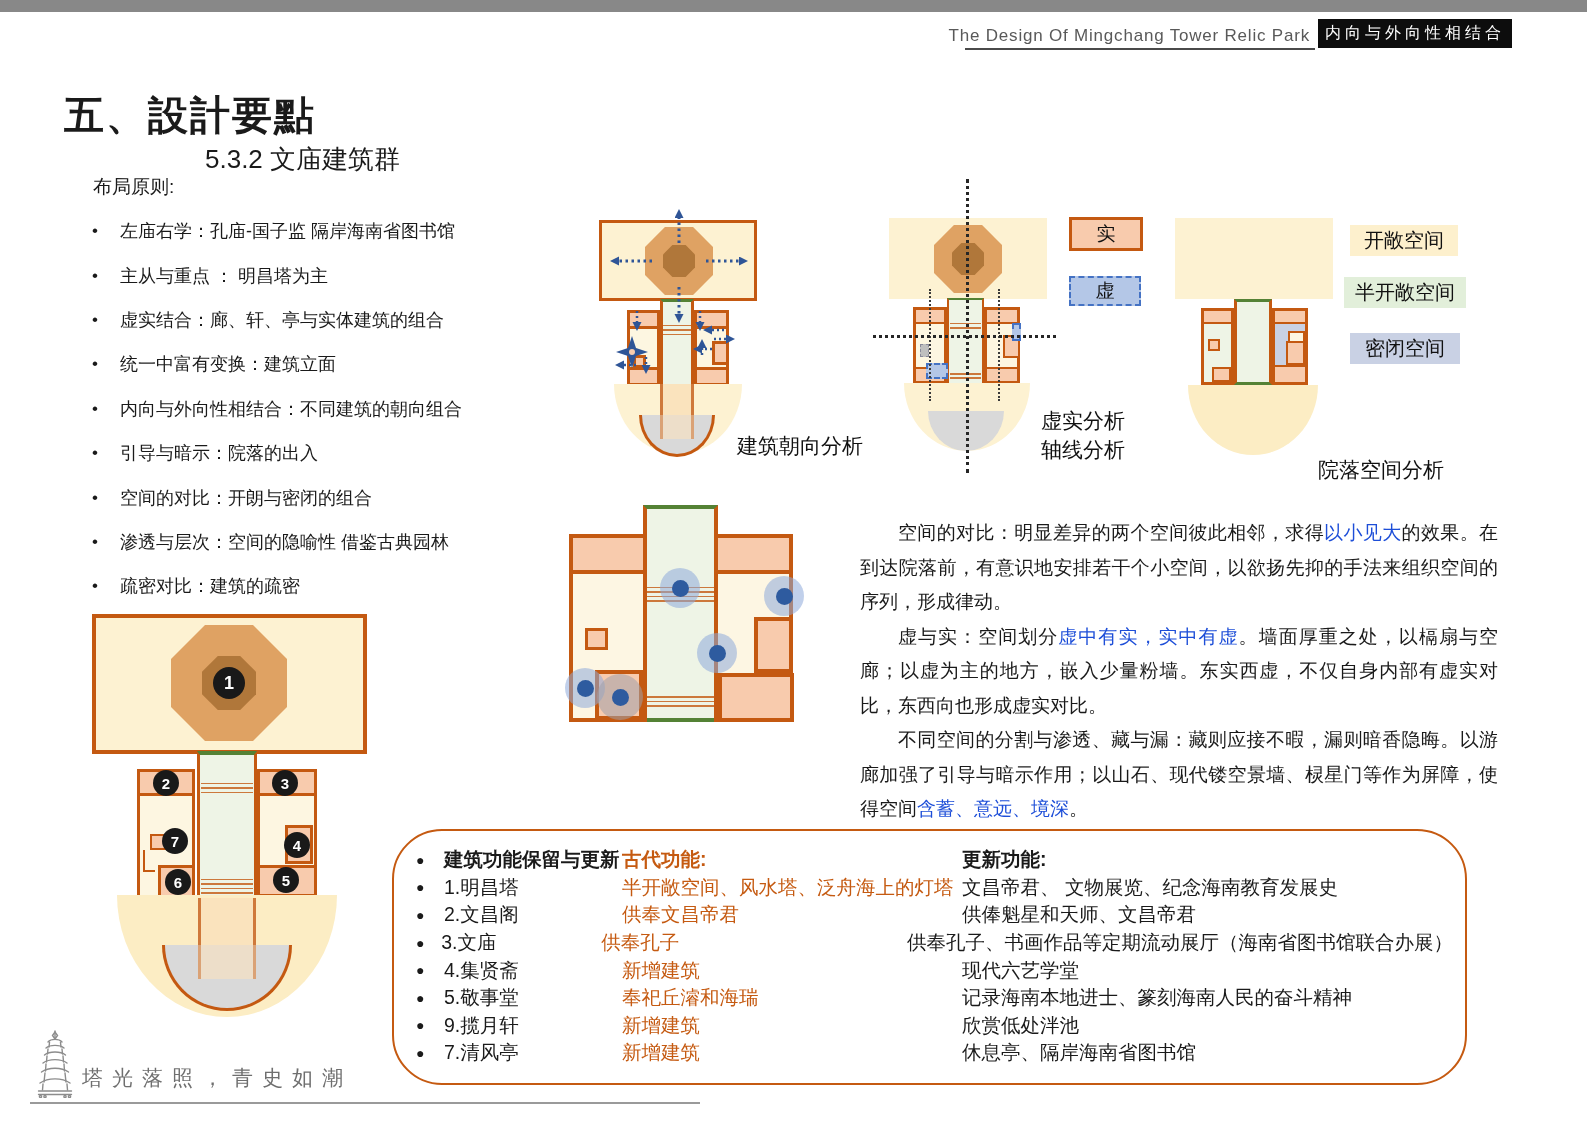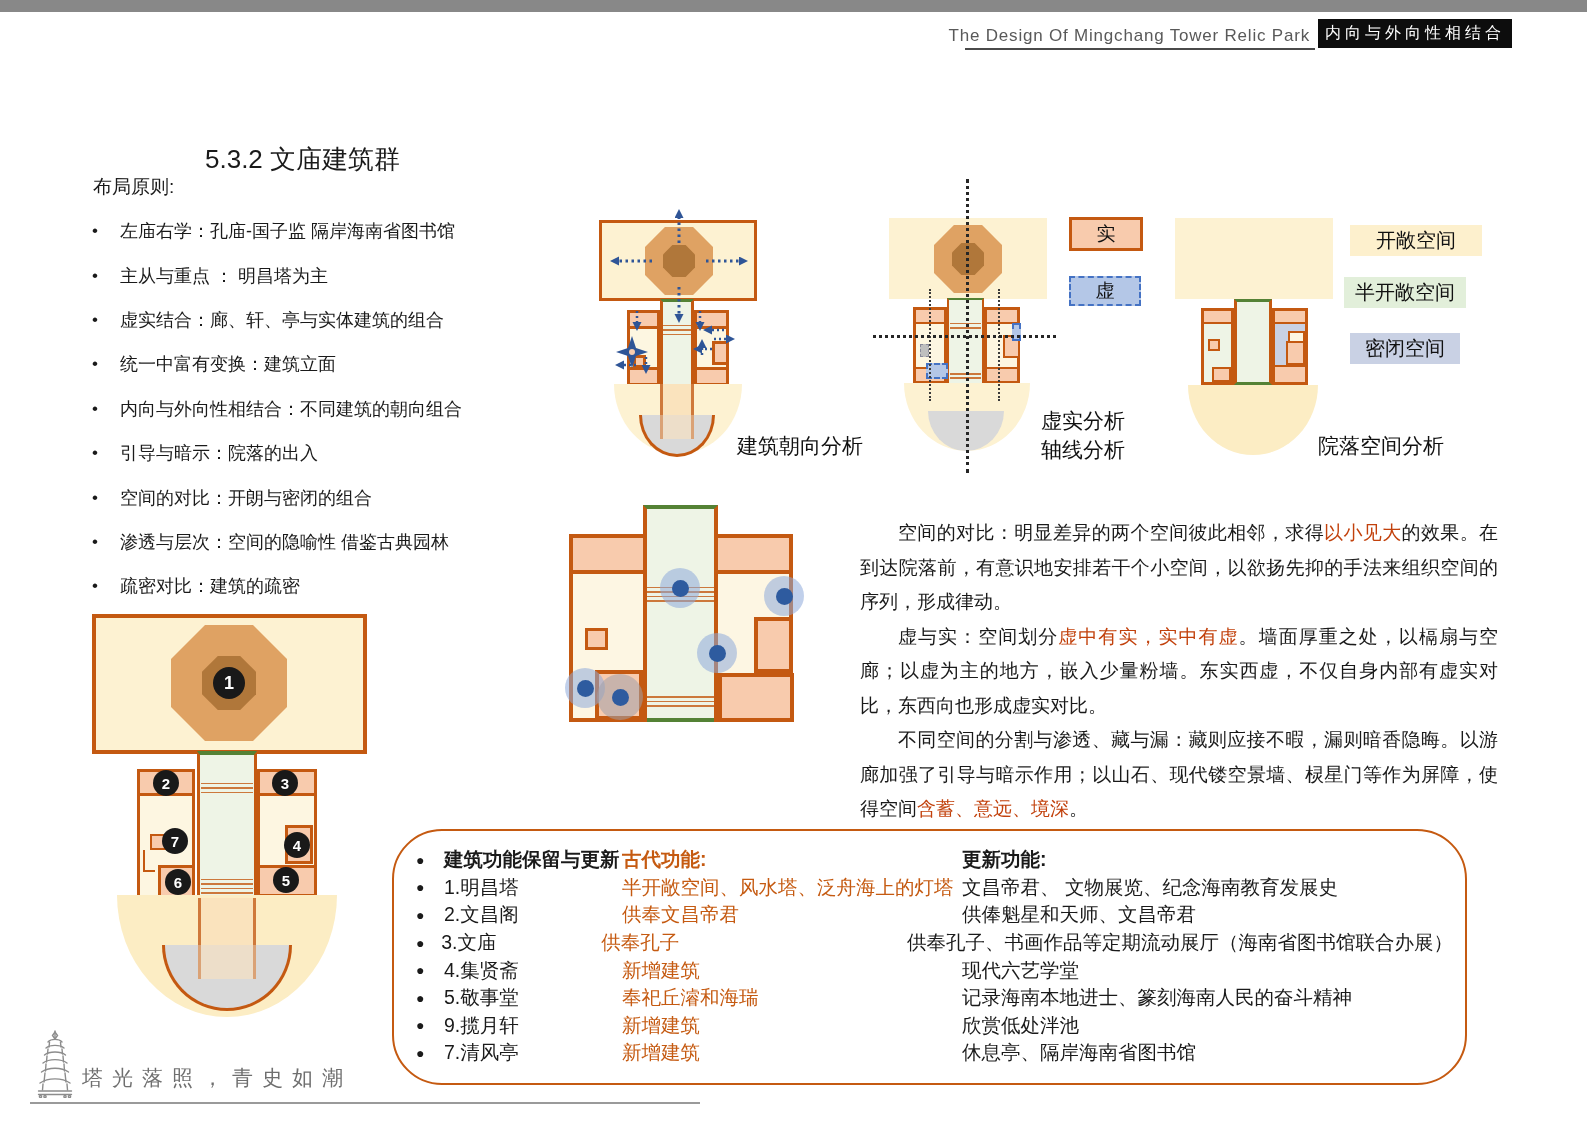--- a/index.html
+++ b/index.html
@@ -49,29 +49,29 @@
 
   
   .ax-v{border-left:3px dotted #262626;width:0;}
   .ax-v2{border-left:2px dotted #3a3a3a;width:0;}
   .ax-h{border-top:3px dotted #262626;height:0;}
 
   
   .lgbox{display:flex;align-items:center;justify-content:center;font-size:19px;color:#111;}
   .lg-solid{left:1069px;top:205px;width:68px;height:28px;background:#f8cbad;border:3px solid #c45911;}
   .lg-void{left:1069px;top:264px;width:68px;height:26px;background:#b4c7e7;border:2px dashed #4472c4;}
-  .lg-open{left:1350px;top:213px;width:132px;height:31px;background:#fdf0cd;font-size:20px;}
+  .lg-open{left:1350px;top:213px;width:108px;height:31px;background:#fdf0cd;font-size:20px;}
   .lg-semi{left:1344px;top:265px;width:122px;height:31px;background:#e2efda;font-size:20px;}
   .lg-closed{left:1350px;top:321px;width:110px;height:31px;background:#c9d1e4;font-size:20px;}
   .dlabel{font-size:21px;color:#111;}
 
   
   .paras{left:860px;top:504px;width:638px;font-size:19px;line-height:34.5px;text-align:justify;}
   .paras p{margin:0;text-indent:2em;}
-  .hl{color:#c2410c;}
+  .hl{color:#1d4ed8;}
 
   
   .func-box{left:392px;top:817px;width:1071px;height:252px;border:2px solid #c55a11;border-radius:50px;}
   .t-rows{position:absolute;left:22px;top:15px;right:12px;bottom:0;display:flex;flex-direction:column;}
   .t-row{display:flex;align-items:center;height:27.6px;flex:none;font-size:19.5px;white-space:nowrap;}
   .t-dot{width:28px;font-size:14px;}
   .t-name{width:178px;}
   .t-ancient{width:340px;color:#c55a11;}
   .t-updated{flex:1;}
   .t-hdr .t-name,.t-hdr .t-ancient,.t-hdr .t-updated{font-weight:700;}
@@ -83,20 +83,21 @@
 </style>
 </head>
 <body>
 
 <div class="page">
 
   <div class="abs hdr-en">The Design Of Mingchang Tower Relic Park</div>
   <div class="abs hdr-rule"></div>
   <div class="abs hdr-badge">内向与外向性相结合</div>
 
+  <div class="abs title">五、設計要點</div>
   <div class="abs subtitle">5.3.2 文庙建筑群</div>
   <div class="abs prin-head">布局原则:</div>
 
   <ul class="abs principles">
       <li>
         <span class="pb">•</span>
         <span>左庙右学：孔庙-国子监 隔岸海南省图书馆</span>
       </li>
       <li>
         <span class="pb">•</span>
@@ -217,21 +218,21 @@
     <div class="salmon" style="left:34px;top:104px;width:27px;height:13px;border-bottom:2px solid #c45911;"></div>
     <div class="salmon ob3" style="left:38px;top:132px;width:12px;height:12px;border-width:2px;"></div>
     <div class="salmon" style="left:42px;top:160px;width:19px;height:15px;border:2px solid #c45911;"></div>
     <div class="ob3" style="left:102px;top:101px;width:36px;height:77px;background:#c9d1e4;"></div>
     <div class="salmon" style="left:105px;top:104px;width:30px;height:13px;border-bottom:2px solid #c45911;"></div>
     <div style="left:118px;top:124px;width:17px;height:12px;background:#fdf6e1;border:2px solid #c45911;"></div>
     <div class="salmon ob3" style="left:116px;top:134px;width:19px;height:24px;border-width:2px;"></div>
     <div class="salmon" style="left:105px;top:158px;width:30px;height:17px;border-top:2px solid #c45911;"></div>
     <div class="cream semi" style="left:18px;top:178px;width:130px;height:70px;background:#fcedc4;"></div>
   </div>
-  <div class="abs dlabel" style="left:1318px;top:420px;">院落空间分析</div>
+  <div class="abs dlabel" style="left:1318px;top:444px;">院落空间分析</div>
   <div class="abs lgbox lg-open">开敞空间</div>
   <div class="abs lgbox lg-semi">半开敞空间</div>
   <div class="abs lgbox lg-closed">密闭空间</div>
 
   <div class="diagram" style="left:557px;top:478px;width:245px;height:235px;overflow:visible;">
     <div style="left:86px;top:15px;width:75px;height:217px;background:#eef4e6;border:4px solid #c45911;border-top:4px solid #548235;border-bottom:4px solid #548235;"></div>
     <div class="ob4" style="left:12px;top:44px;width:78px;height:188px;background:#fdf6e3;"></div>
     <div class="salmon" style="left:16px;top:48px;width:70px;height:36px;border-bottom:4px solid #c45911;"></div>
     <div class="salmon" style="left:28px;top:138px;width:23px;height:22px;border:3px solid #c45911;"></div>
     <div class="salmon" style="left:38px;top:180px;width:48px;height:50px;border:4px solid #c45911;"></div>

